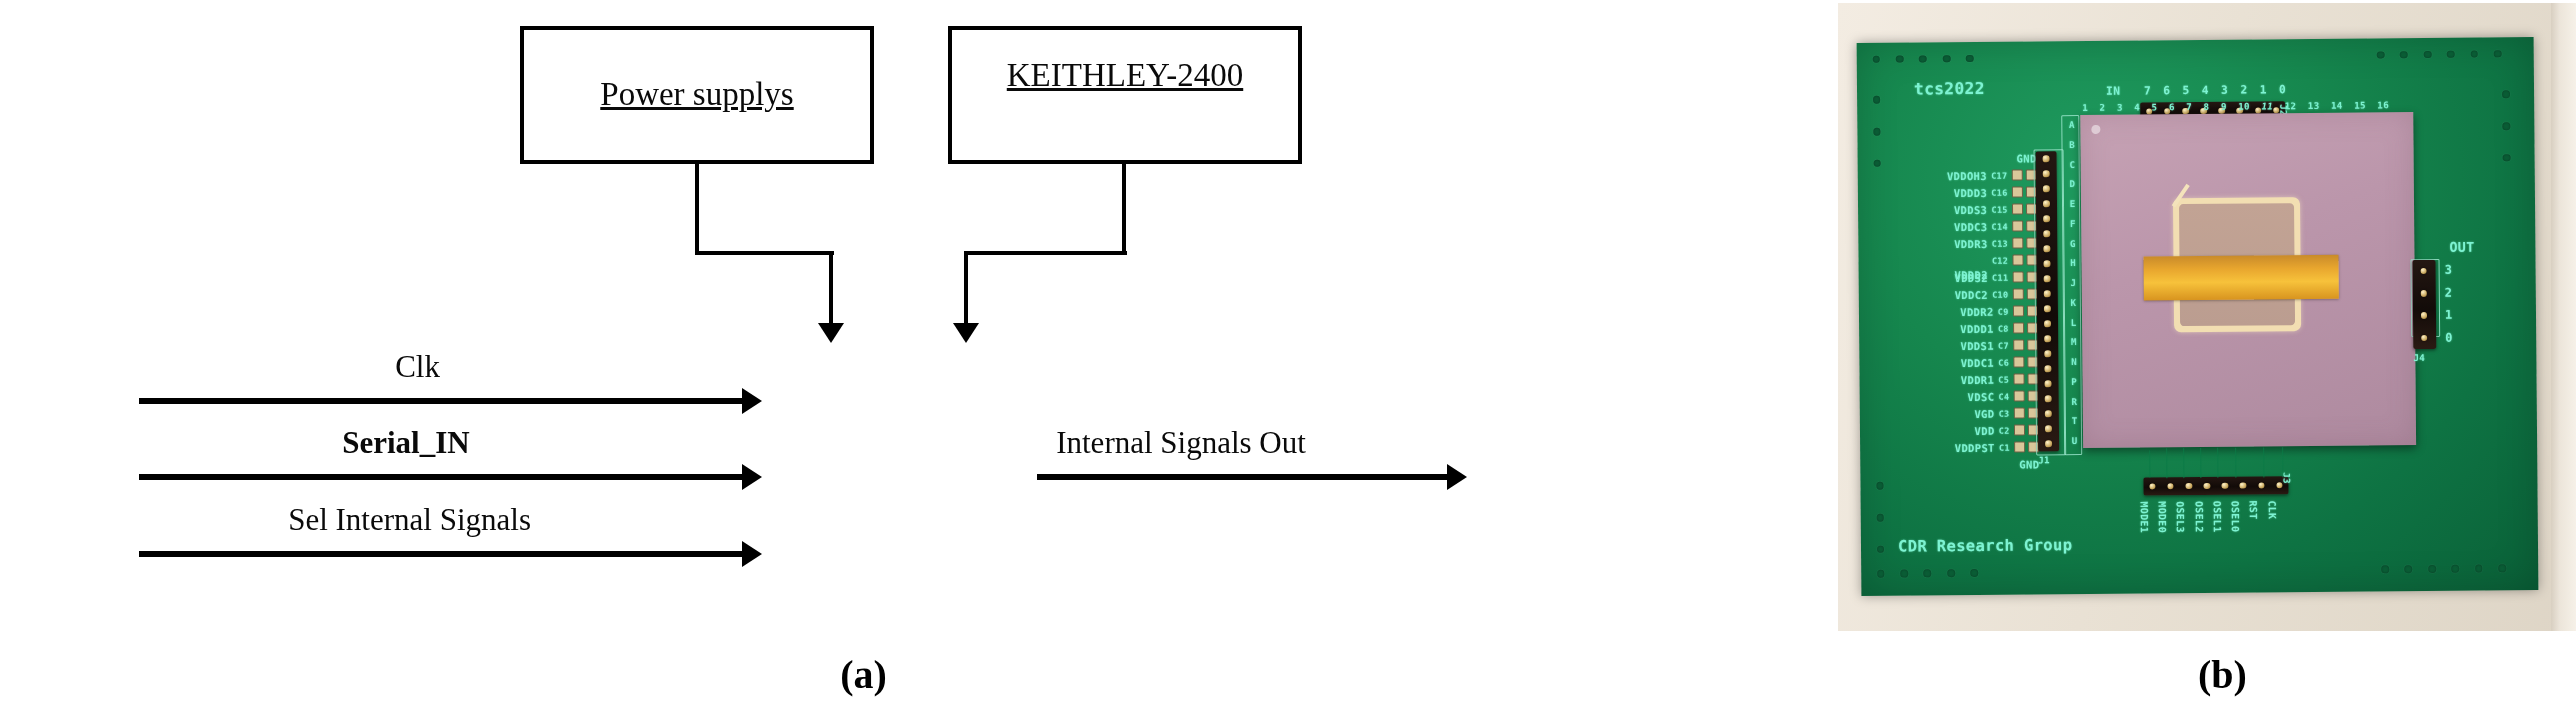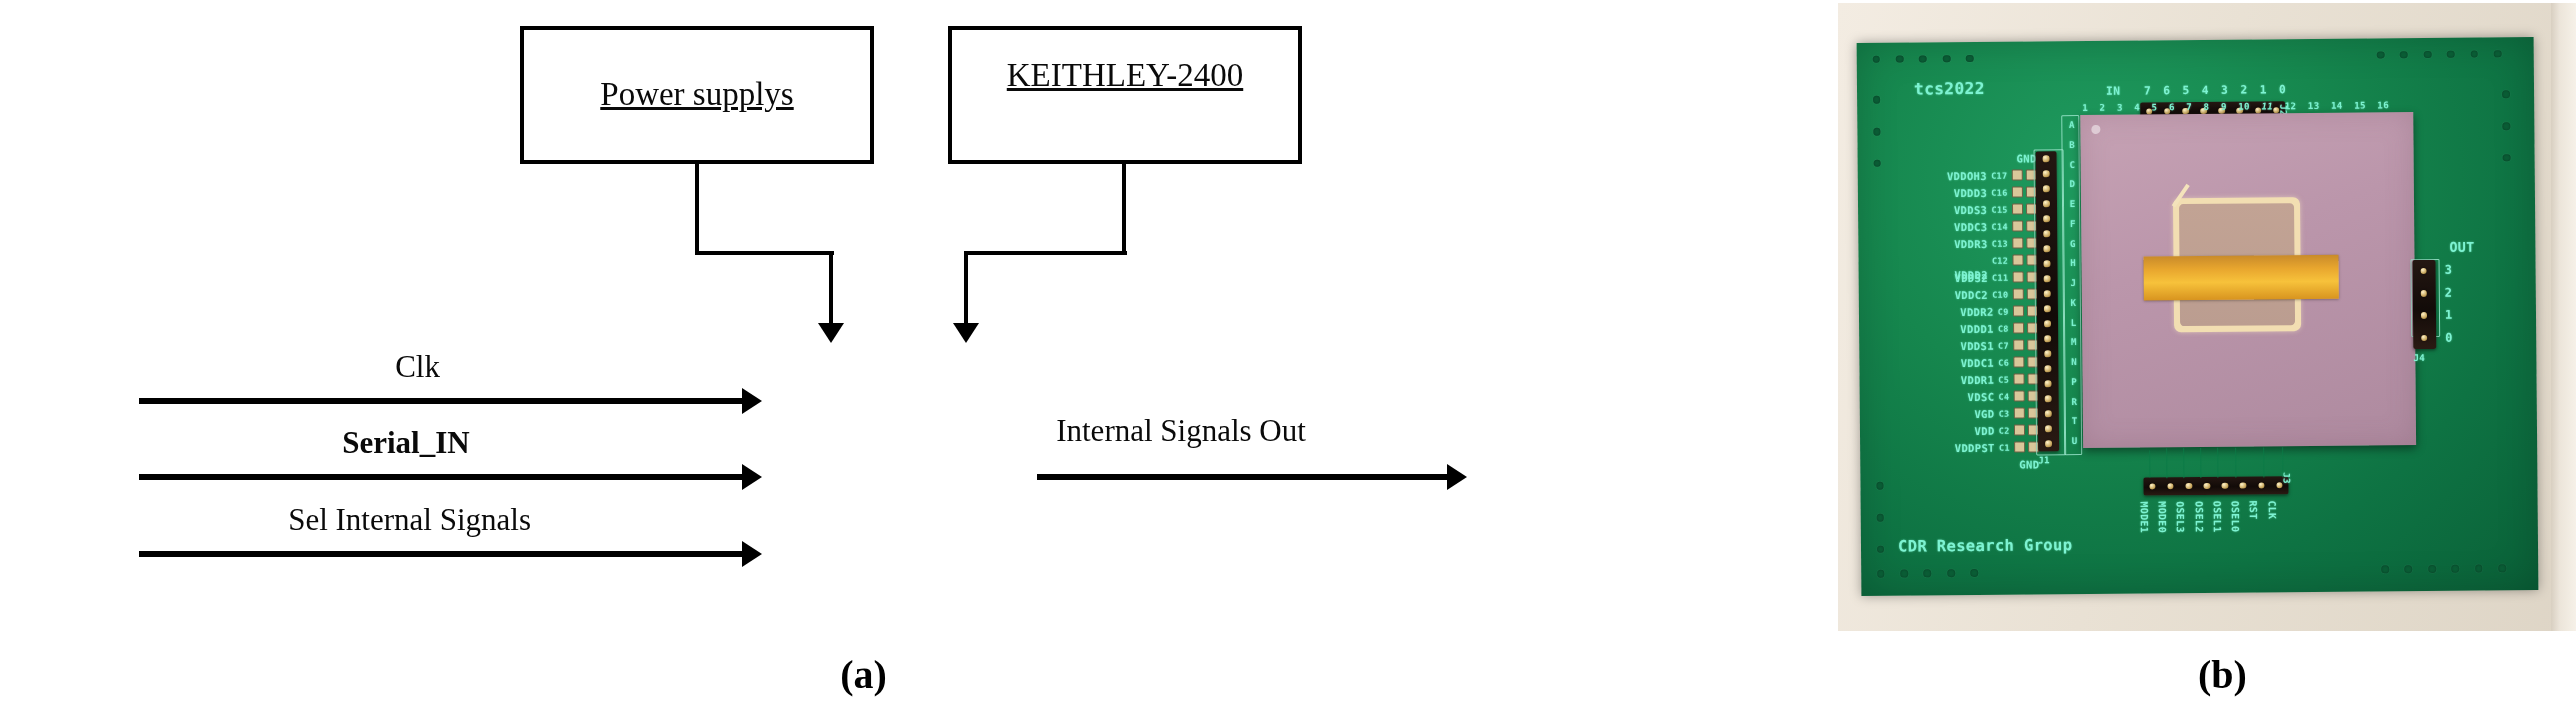--- a/index.html
+++ b/index.html
@@ -171,21 +171,21 @@
 
     <div class="wire" style="left:1037px;top:474px;width:413px;height:6.4px;"></div>
     <div class="arrow-right" style="left:1447px;top:464px;"></div>
 
     <div class="sig-label" style="left:391px;top:349px;">Clk</div>
 
     <div class="sig-label" style="left:338px;top:425px;font-weight:bold;">Serial_IN</div>
 
     <div class="sig-label" style="left:284px;top:502px;">Sel Internal Signals</div>
 
-    <div class="sig-label" style="left:1052px;top:413px;">Internal Signals Out</div>
+    <div class="sig-label" style="left:1052px;top:425px;">Internal Signals Out</div>
 
     <div class="blk" id="blk-power">
       <span class="lines">Power supplys</span>
     </div>
 
     <div class="blk" id="blk-keithley">
       <span>
         <span class="lines">KEITHLEY-2400</span><br>
       </span>
     </div>

